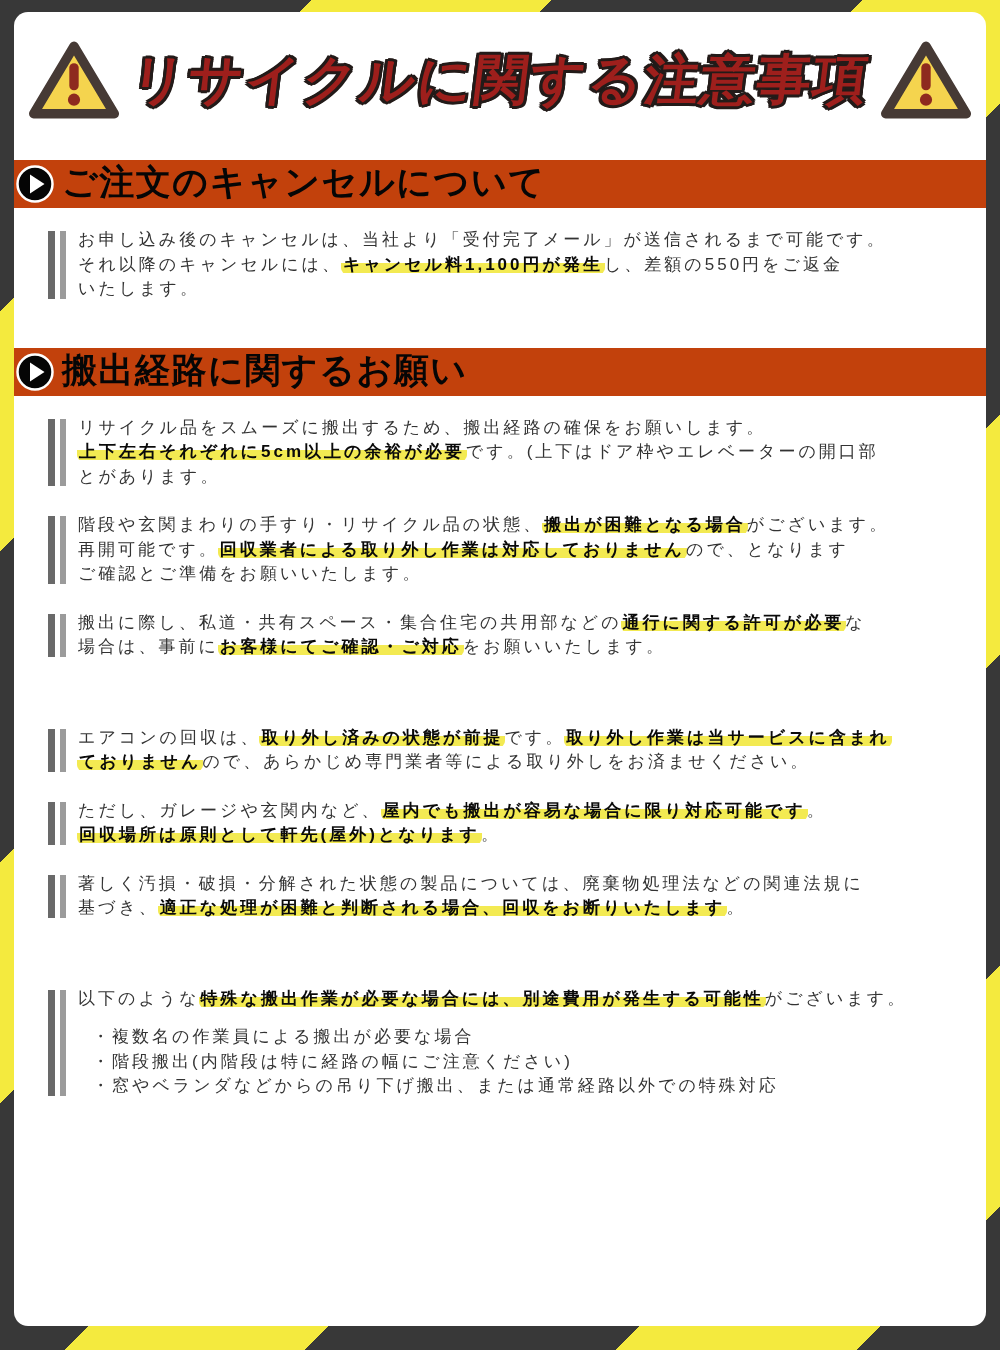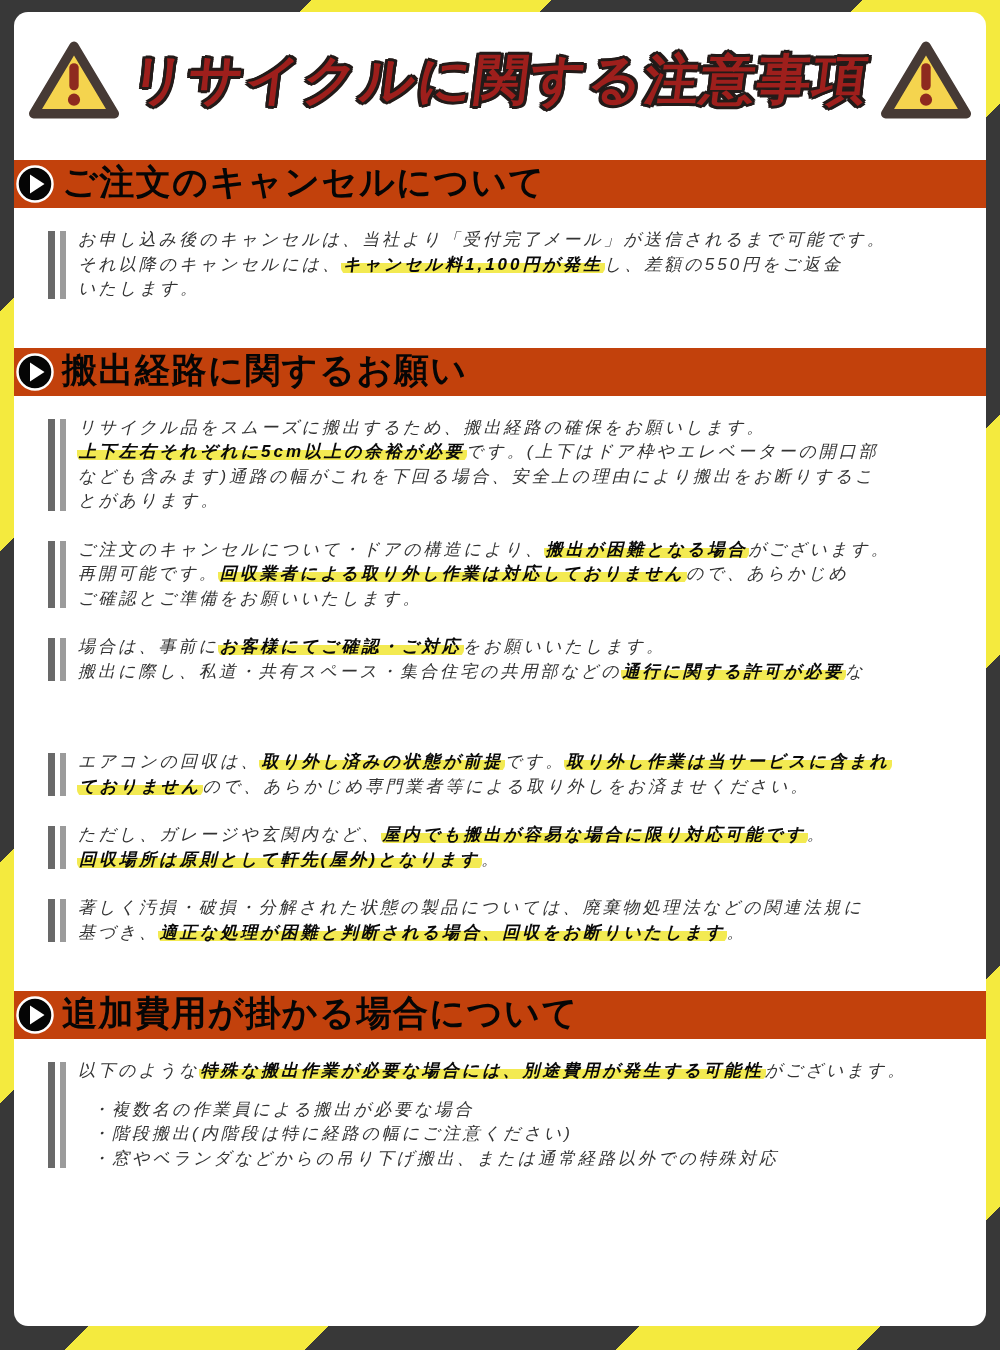--- a/index.html
+++ b/index.html
@@ -36,21 +36,21 @@
   .section:first-of-type { margin-top:32px; }
   .section-header {
     background:#c2410c; height:48px;
     display:flex; align-items:center; gap:7px; padding-left:1px;
   }
   .play-icon { width:40px; height:40px; flex:0 0 auto; }
   .section-title {
     font-size:35px; font-weight:900; color:#060606;
     letter-spacing:1.5px; white-space:nowrap; padding-bottom:3px;
   }
-  .section-body { padding:20px 22px 2px 34px;font-style:italic; }
+  .section-body { padding:20px 22px 2px 34px; }
   
   .block { position:relative; padding-left:30px; margin-bottom:24px; }
   .block:last-child { margin-bottom:18px; }
   .block::before, .block::after {
     content:""; position:absolute; top:3px; bottom:3px;
   }
   .block::before { left:0;  width:7px; background:#696969; }
   .block::after  { left:12px; width:6px; background:#9b9b9b; }
   .line {
     font-size:17px; line-height:24.5px; letter-spacing:3px;
@@ -105,58 +105,50 @@
           <svg class="play-icon" viewBox="0 0 40 40">
             <circle cx="20" cy="20" r="17.5" fill="#050505" stroke="#ffffff" stroke-width="2.5"></circle>
             <path d="M15 10.5 L29.5 20 L15 29.5 Z" fill="#ffffff"></path>
           </svg>
           <span class="section-title">搬出経路に関するお願い</span>
         </div>
         <div class="section-body">
           <div class="block">
             <div class="line"><span class="rn">リサイクル品をスムーズに搬出するため、搬出経路の確保をお願いします。</span></div>
             <div class="line"><span class="hl">上下左右それぞれに5cm以上の余裕が必要</span><span class="rn">です。(上下はドア枠やエレベーターの開口部</span></div>
-            <div class="line"><span class="rn">なども含みます)通路の幅がこれを下回る場合、安全上の理由により搬出をお断りするこ</span></div>
             <div class="line"><span class="rn">とがあります。</span></div>
           </div>
           <div class="block">
-            <div class="line"><span class="rn">ご注文のキャンセルについて・ドアの構造により、</span><span class="hl">搬出が困難となる場合</span><span class="rn">がございます。</span></div>
-            <div class="line"><span class="rn">再開可能です。</span><span class="hl">回収業者による取り外し作業は対応しておりません</span><span class="rn">ので、あらかじめ</span></div>
+            <div class="line"><span class="rn">階段や玄関まわりの手すり・リサイクル品の状態、</span><span class="hl">搬出が困難となる場合</span><span class="rn">がございます。</span></div>
+            <div class="line"><span class="rn">再開可能です。</span><span class="hl">回収業者による取り外し作業は対応しておりません</span><span class="rn">ので、となります</span></div>
             <div class="line"><span class="rn">ご確認とご準備をお願いいたします。</span></div>
           </div>
           <div class="block">
+            <div class="line"><span class="rn">搬出に際し、私道・共有スペース・集合住宅の共用部などの</span><span class="hl">通行に関する許可が必要</span><span class="rn">な</span></div>
             <div class="line"><span class="rn">場合は、事前に</span><span class="hl">お客様にてご確認・ご対応</span><span class="rn">をお願いいたします。</span></div>
-            <div class="line"><span class="rn">搬出に際し、私道・共有スペース・集合住宅の共用部などの</span><span class="hl">通行に関する許可が必要</span><span class="rn">な</span></div>
           </div>
         </div>
       </section>
       <section class="section">
         <div class="section-body">
           <div class="block">
             <div class="line"><span class="rn">エアコンの回収は、</span><span class="hl">取り外し済みの状態が前提</span><span class="rn">です。</span><span class="hl">取り外し作業は当サービスに含まれ</span></div>
             <div class="line"><span class="hl">ておりません</span><span class="rn">ので、あらかじめ専門業者等による取り外しをお済ませください。</span></div>
           </div>
           <div class="block">
             <div class="line"><span class="rn">ただし、ガレージや玄関内など、</span><span class="hl">屋内でも搬出が容易な場合に限り対応可能です</span><span class="rn">。</span></div>
             <div class="line"><span class="hl">回収場所は原則として軒先(屋外)となります</span><span class="rn">。</span></div>
           </div>
           <div class="block">
             <div class="line"><span class="rn">著しく汚損・破損・分解された状態の製品については、廃棄物処理法などの関連法規に</span></div>
             <div class="line"><span class="rn">基づき、</span><span class="hl">適正な処理が困難と判断される場合、回収をお断りいたします</span><span class="rn">。</span></div>
           </div>
         </div>
       </section>
       <section class="section">
-        <div class="section-header">
-          <svg class="play-icon" viewBox="0 0 40 40">
-            <circle cx="20" cy="20" r="17.5" fill="#050505" stroke="#ffffff" stroke-width="2.5"></circle>
-            <path d="M15 10.5 L29.5 20 L15 29.5 Z" fill="#ffffff"></path>
-          </svg>
-          <span class="section-title">追加費用が掛かる場合について</span>
-        </div>
         <div class="section-body">
           <div class="block">
             <div class="line"><span class="rn">以下のような</span><span class="hl">特殊な搬出作業が必要な場合には、別途費用が発生する可能性</span><span class="rn">がございます。</span></div>
             <div class="line gap"></div>
             <div class="line bullet"><span class="rn">・複数名の作業員による搬出が必要な場合</span></div>
             <div class="line bullet"><span class="rn">・階段搬出(内階段は特に経路の幅にご注意ください)</span></div>
             <div class="line bullet"><span class="rn">・窓やベランダなどからの吊り下げ搬出、または通常経路以外での特殊対応</span></div>
           </div>
         </div>
       </section>

